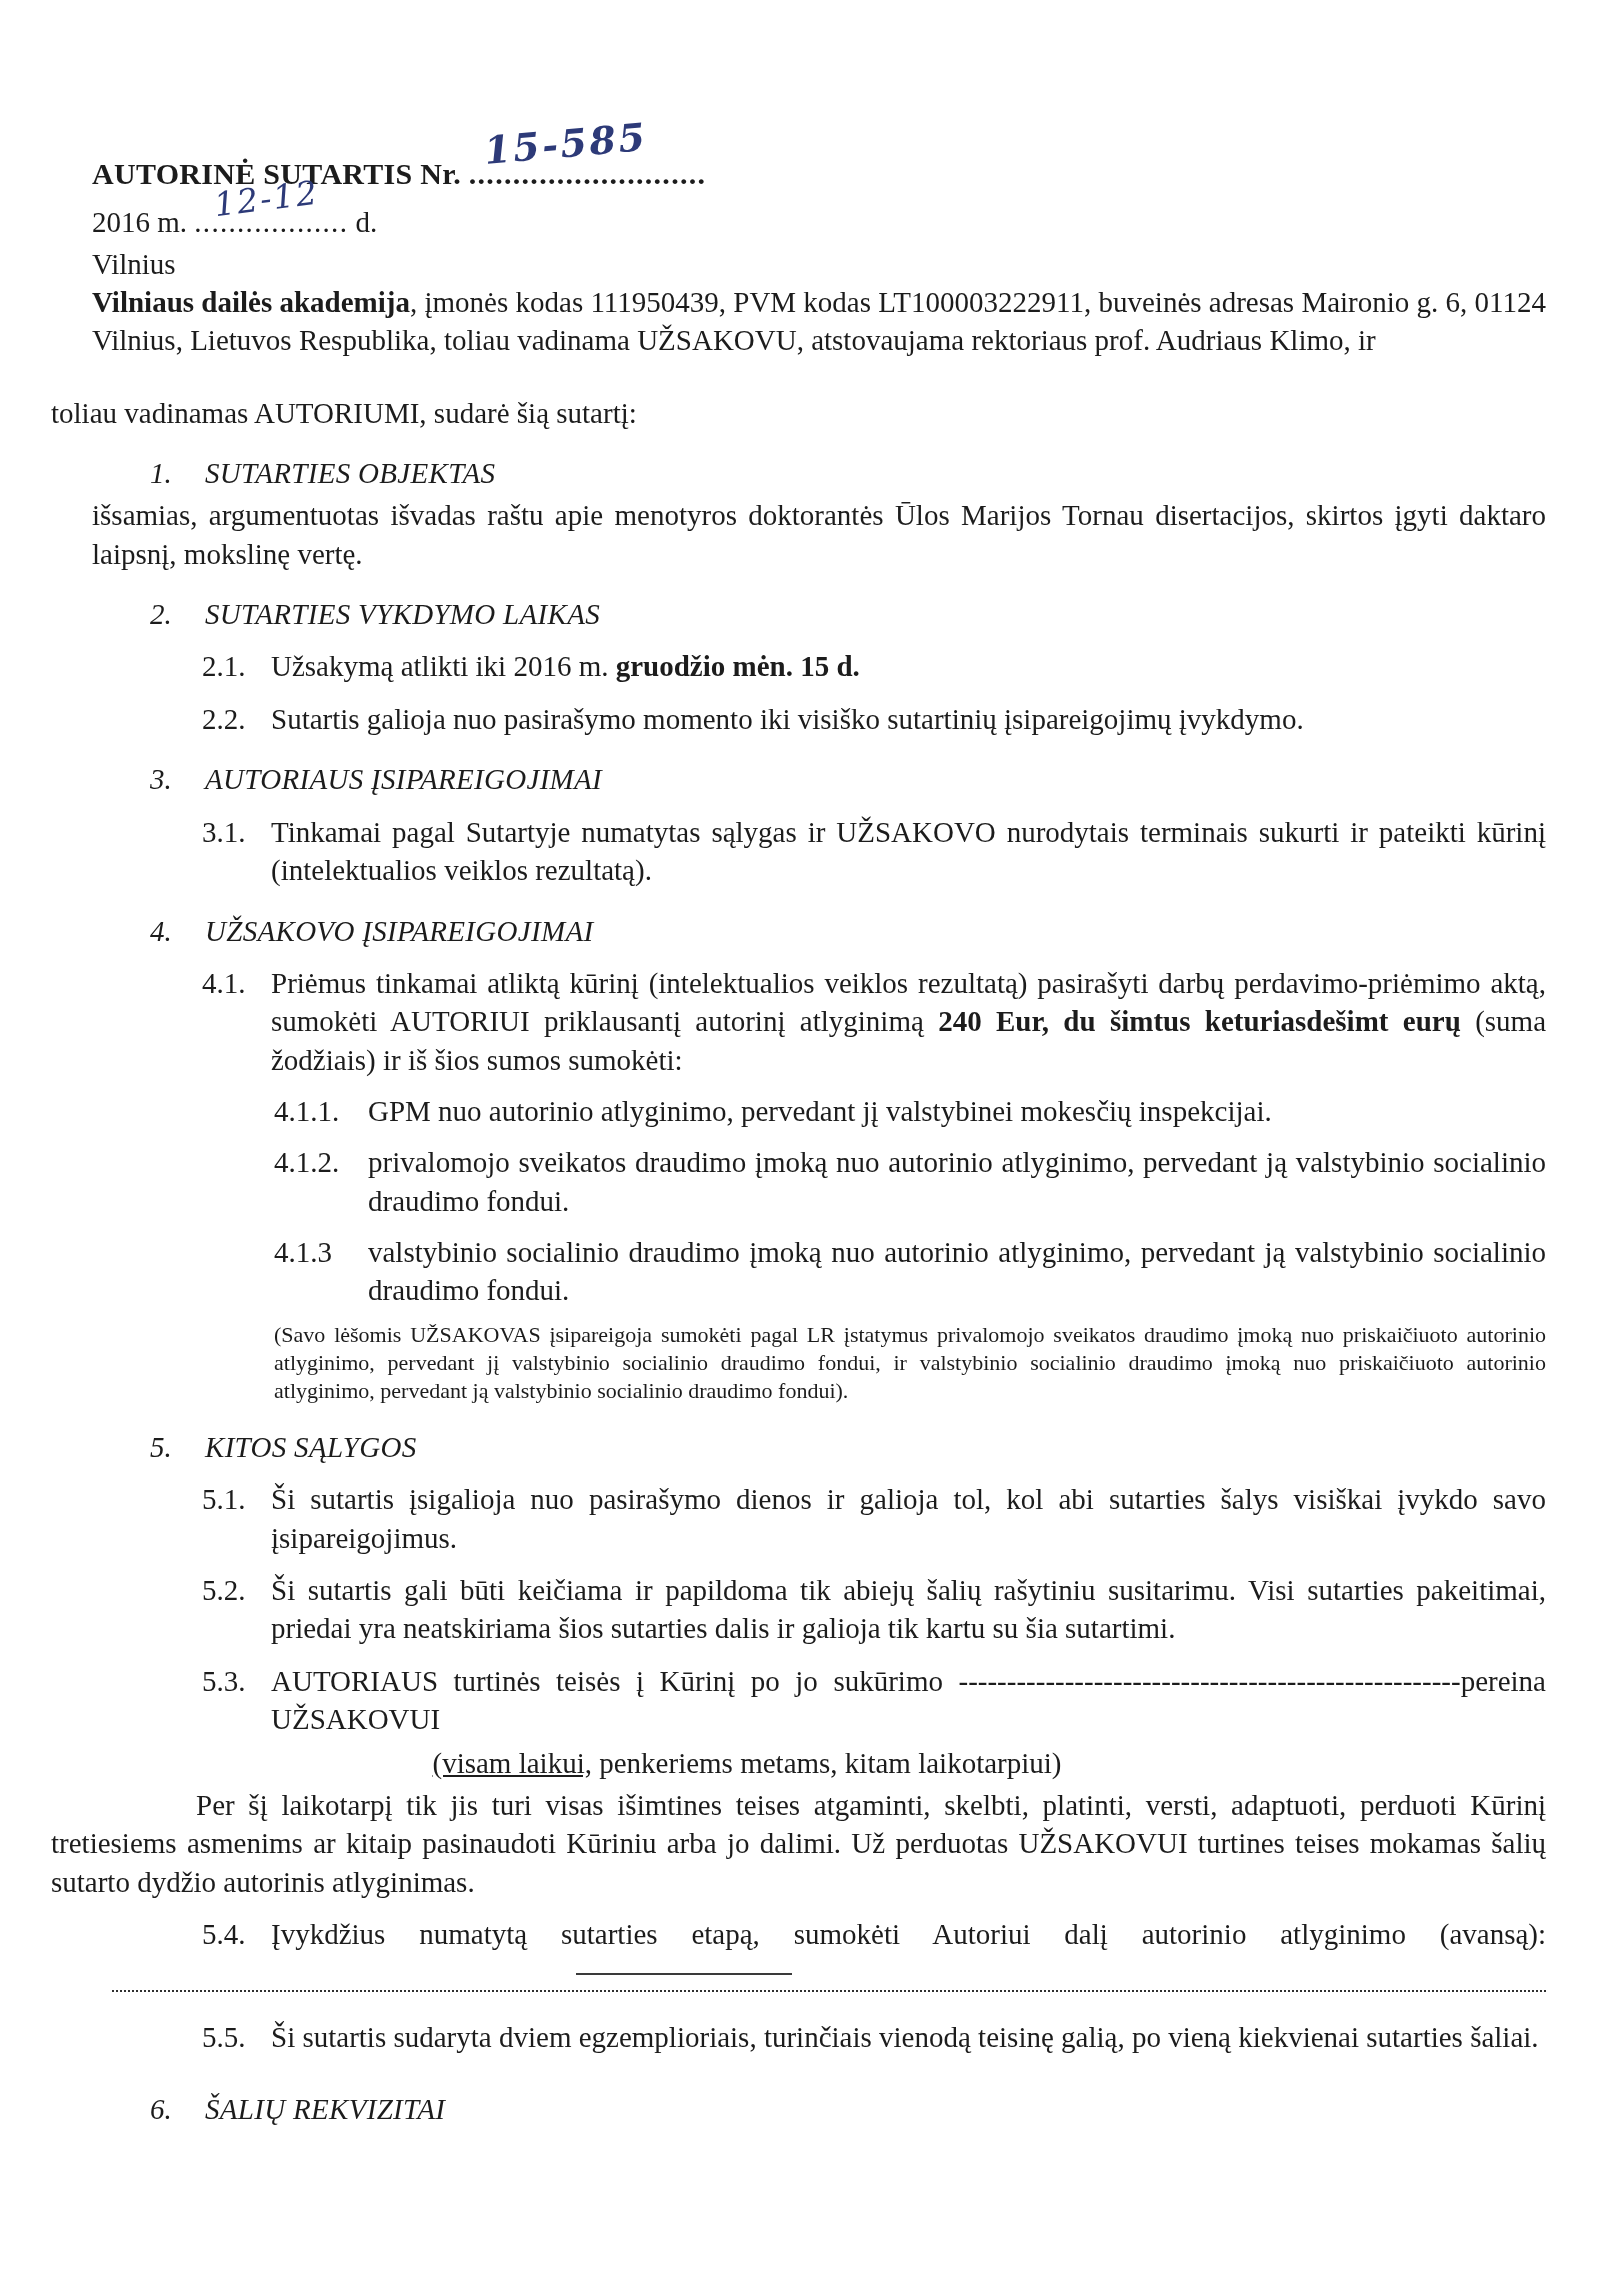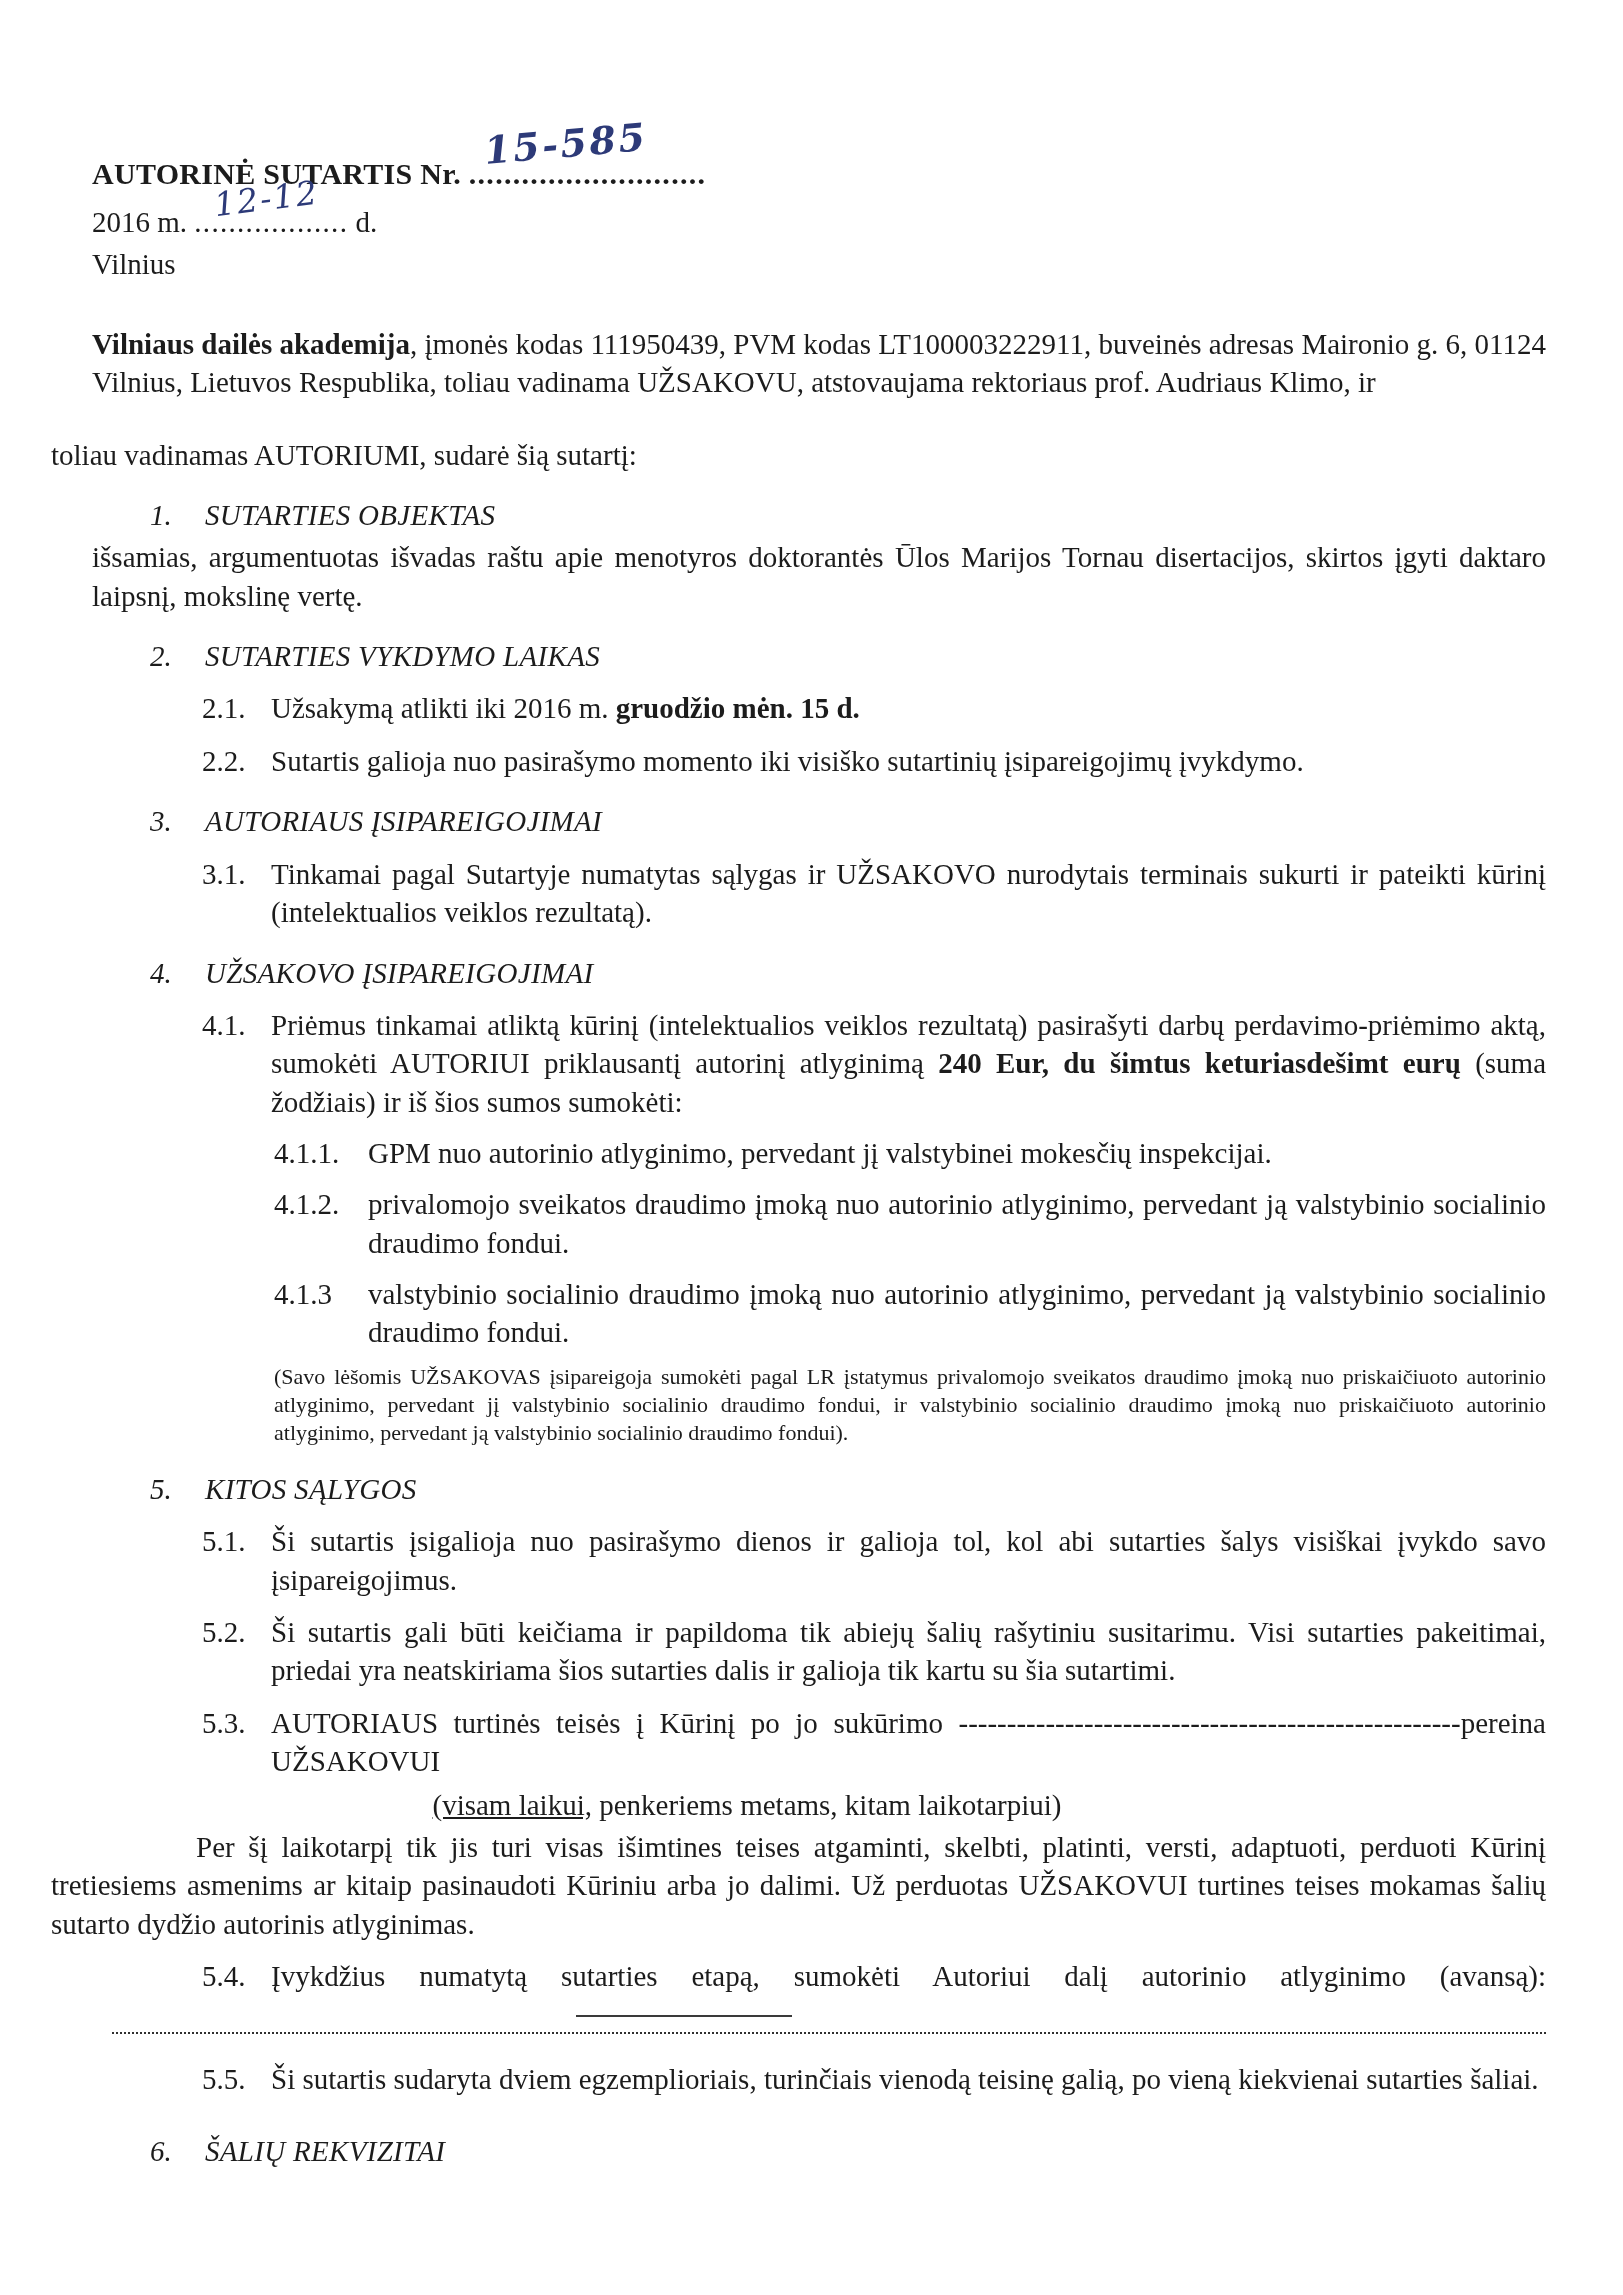--- a/index.html
+++ b/index.html
@@ -34,21 +34,21 @@
   }
   .date-line { margin-top:9.2px; font-size:29px; }
   .hw-date {
     position:absolute; top:-26px; left:19.6px;
     font-size:33px; letter-spacing:2px;
     transform:rotate(-7deg); white-space:nowrap;
   }
   .city-line { margin-top:3.9px; }
 
   
-  .intro-p1 { margin-top:42px; text-align:justify; }
+  .intro-p1 { text-align:justify; }
   .intro-p2 { margin-top:34px; margin-left:-41px; }
 
   
   .sec-head { display:flex; font-style:italic; margin-left:58px; margin-top:22px; }
   .sec-head .snum { width:55px; flex:none; }
   .sec-head .stitle { letter-spacing:0.3px; }
 
   .clause { display:flex; margin-left:110px; margin-top:14.4px; }
   .clause .cnum { width:69px; flex:none; }
   .clause .ctext { flex:1; text-align:justify; }

